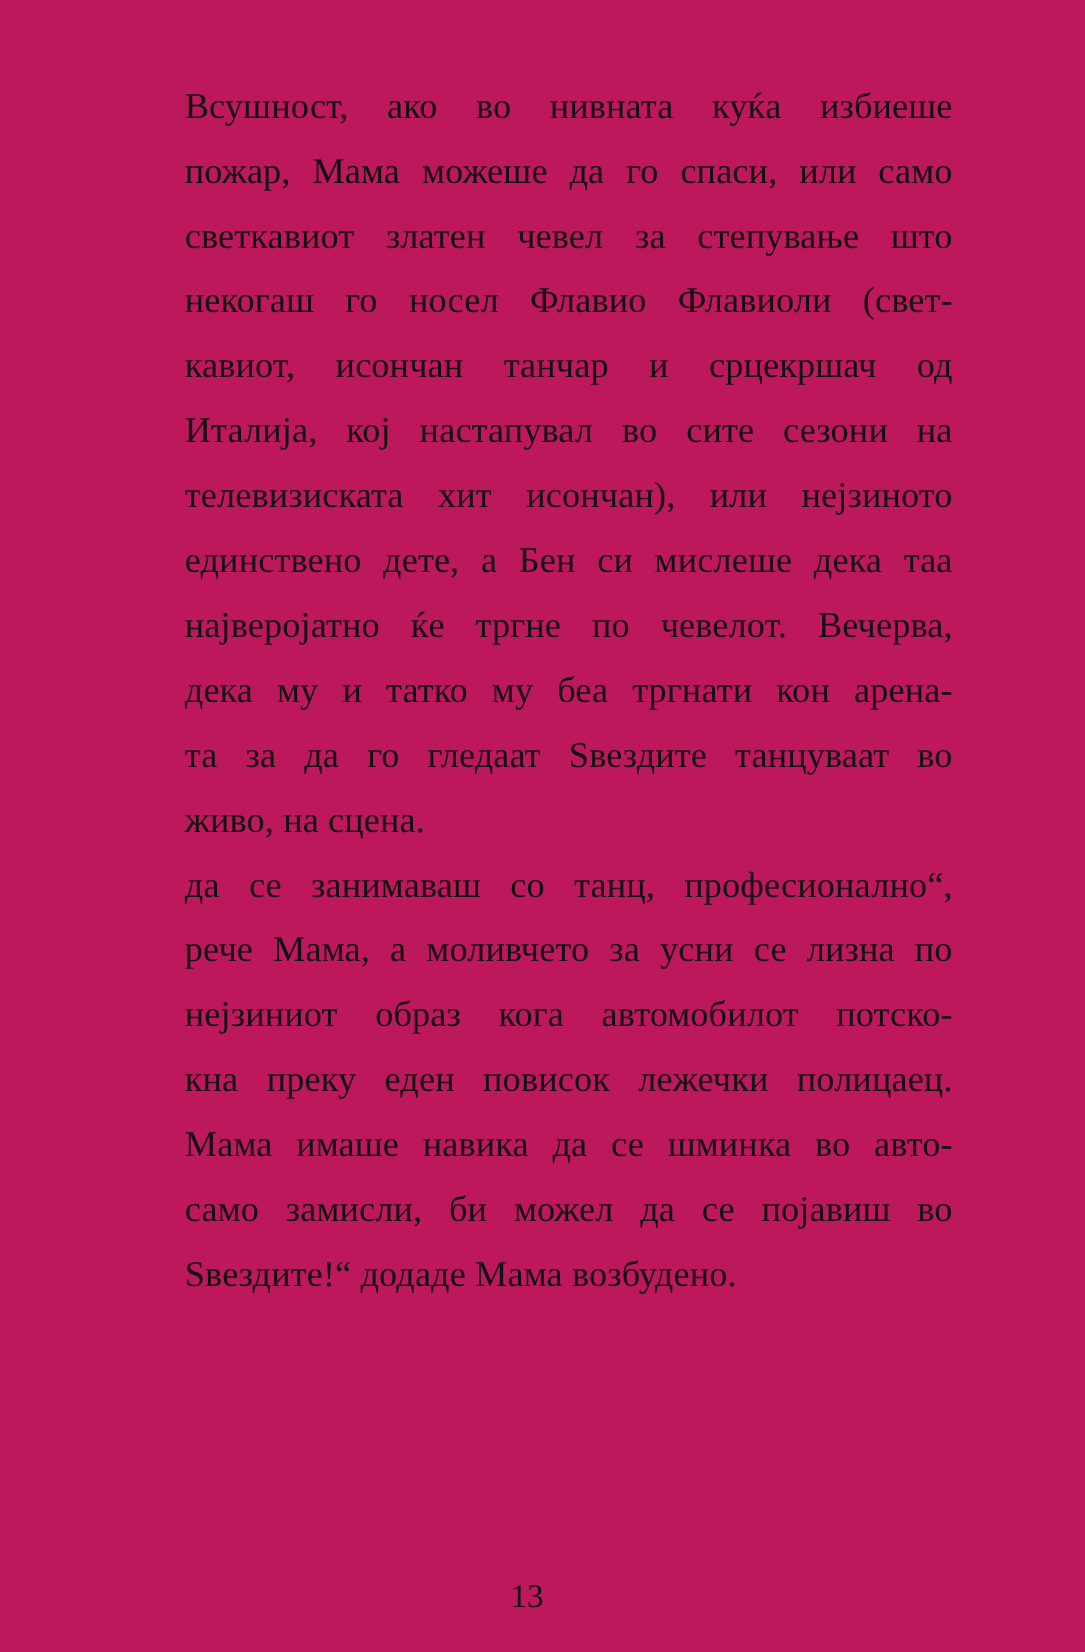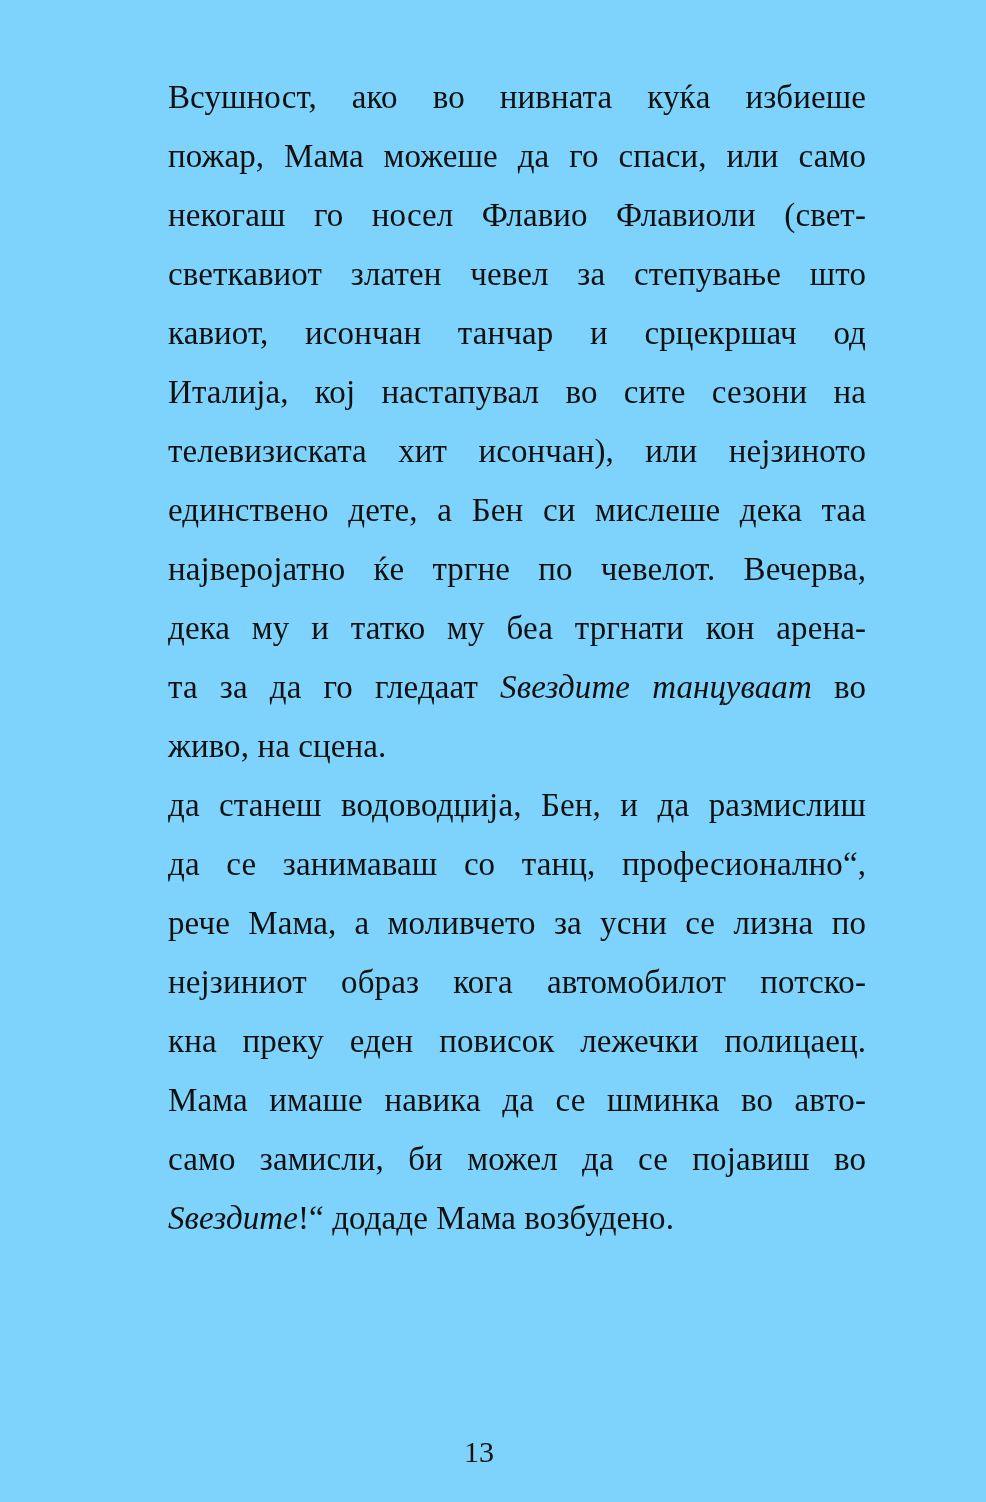--- a/index.html
+++ b/index.html
@@ -16,21 +16,21 @@
     color: #111111;
     -webkit-font-smoothing: antialiased;
   }
 
   #page {
     position: absolute;
     left: 0;
     top: 0;
     width: 986px;
     height: 1502px;
-    background: #7dd3fc;
+    background: #be185d;
   }
 
   #text-block {
     position: absolute;
     left: 132px;
     top: 68px;
     width: 734px;
   }
 
   .para {
@@ -56,21 +56,20 @@
   }
   .line.first {
     text-indent: 36px;
   }
   .line.last {
     text-align-last: left;
     text-align: center;
   }
 
   .ital {
-    font-style: italic;
   }
 
   #page-number {
     position: absolute;
     left: 0;
     top: 1432px;
     width: 958px;
     text-align: center;
     font-size: 30px;
     line-height: 40px;
@@ -79,33 +78,32 @@
 </style>
 </head>
 <body>
 
 <div id="page">
 
   <div id="text-block">
       <p class="para">
         <span class="line first"><span>Всушност, ако во нивната куќа избиеше</span></span>
         <span class="line"><span>пожар, Мама можеше да го спаси, или само</span></span>
+        <span class="line"><span>светкавиот златен чевел за степување што</span></span>
         <span class="line"><span>некогаш го носел Флавио Флавиоли (свет-</span></span>
-        <span class="line"><span>светкавиот златен чевел за степување што</span></span>
         <span class="line"><span>кавиот, исончан танчар и срцекршач од</span></span>
         <span class="line"><span>Италија, кој настапувал во сите сезони на</span></span>
         <span class="line"><span>телевизиската хит исончан), или нејзиното</span></span>
         <span class="line"><span>единствено дете, а Бен си мислеше дека таа</span></span>
         <span class="line"><span>најверојатно ќе тргне по чевелот. Вечерва,</span></span>
         <span class="line"><span>дека му и татко му беа тргнати кон арена-</span></span>
         <span class="line"><span>та за да го гледаат </span><span class="ital">Ѕвездите танцуваат</span><span> во</span></span>
         <span class="line last"><span>живо, на сцена.</span></span>
       </p>
       <p class="para">
-        <span class="line"><span>да станеш водоводџија, Бен, и да размислиш</span></span>
         <span class="line"><span>да се занимаваш со танц, професионално“,</span></span>
         <span class="line"><span>рече Мама, а моливчето за усни се лизна по</span></span>
         <span class="line"><span>нејзиниот образ кога автомобилот потско-</span></span>
         <span class="line"><span>кна преку еден повисок лежечки полицаец.</span></span>
         <span class="line"><span>Мама имаше навика да се шминка во авто-</span></span>
         <span class="line"><span>само замисли, би можел да се појавиш во</span></span>
         <span class="line last"><span class="ital">Ѕвездите</span><span>!“ додаде Мама возбудено.</span></span>
       </p>
     </div>
 

